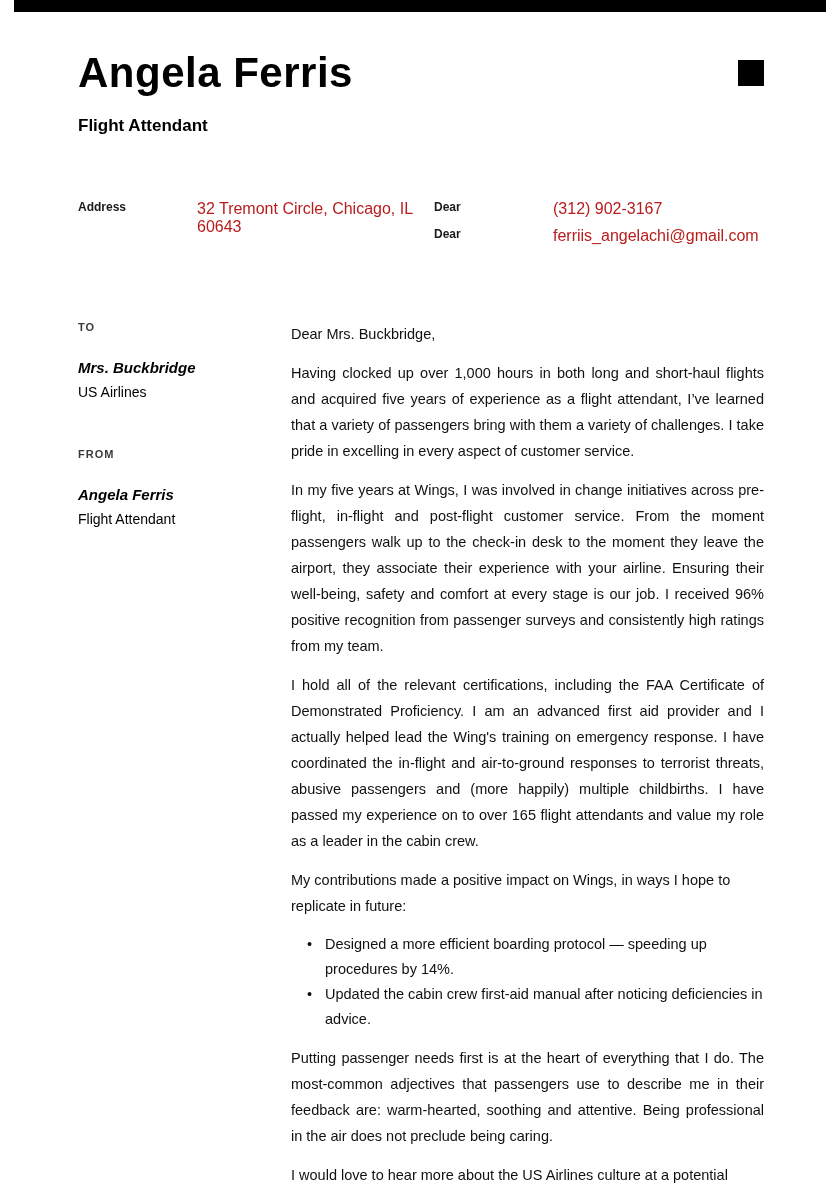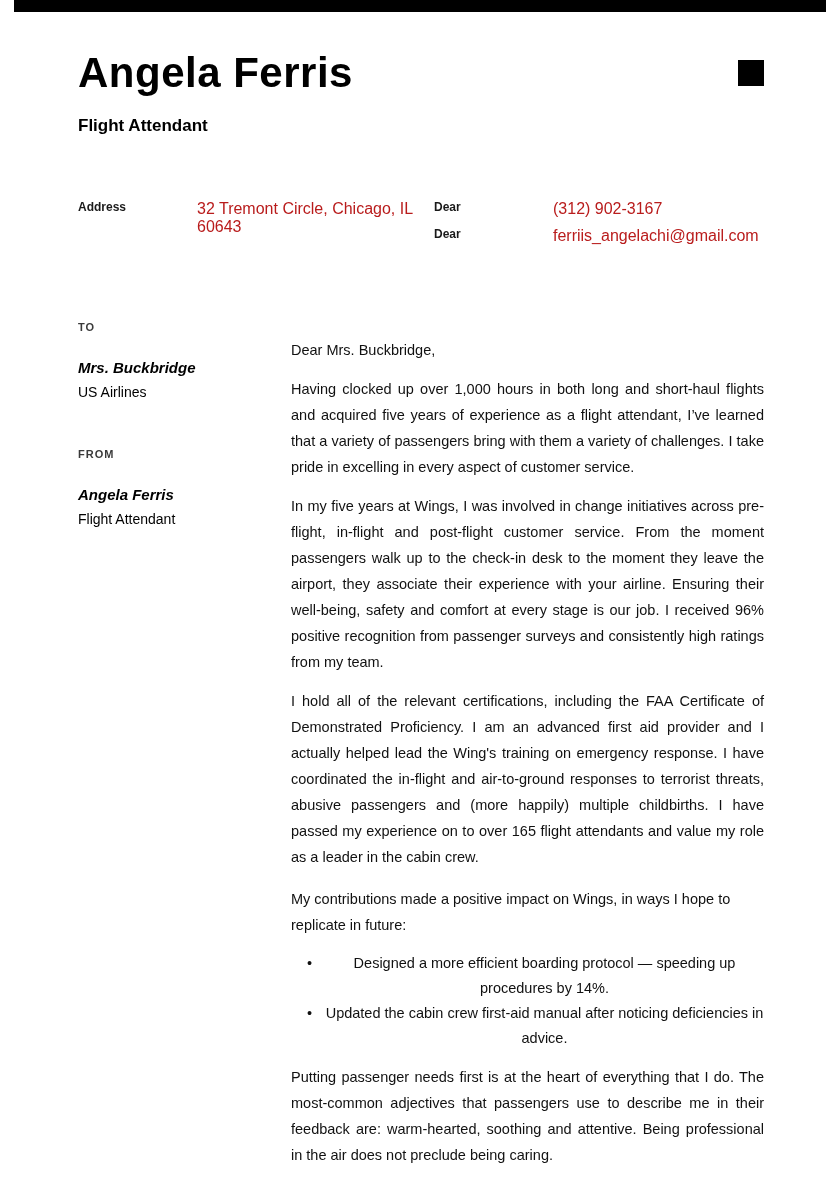--- a/index.html
+++ b/index.html
@@ -103,26 +103,25 @@
   .body-col {
     flex: 1 1 auto;
     font-size: 14.5px;
     line-height: 26px;
     color: #111111;
   }
   .body-col p {
     margin-bottom: 13px;
     text-align: justify;
   }
-  .body-col p.no-justify { text-align: left; margin-top: 16px; }
+  .body-col p.no-justify { text-align: left; }
   ul.bullet-list {
     list-style: none;
     margin: 6px 0 13px 0;
     padding-left: 16px;
-    text-align: center;
   }
   ul.bullet-list li {
     position: relative;
     padding-left: 18px;
     line-height: 25px;
   }
   ul.bullet-list li::before {
     content: "\2022";
     position: absolute;
     left: 0;

